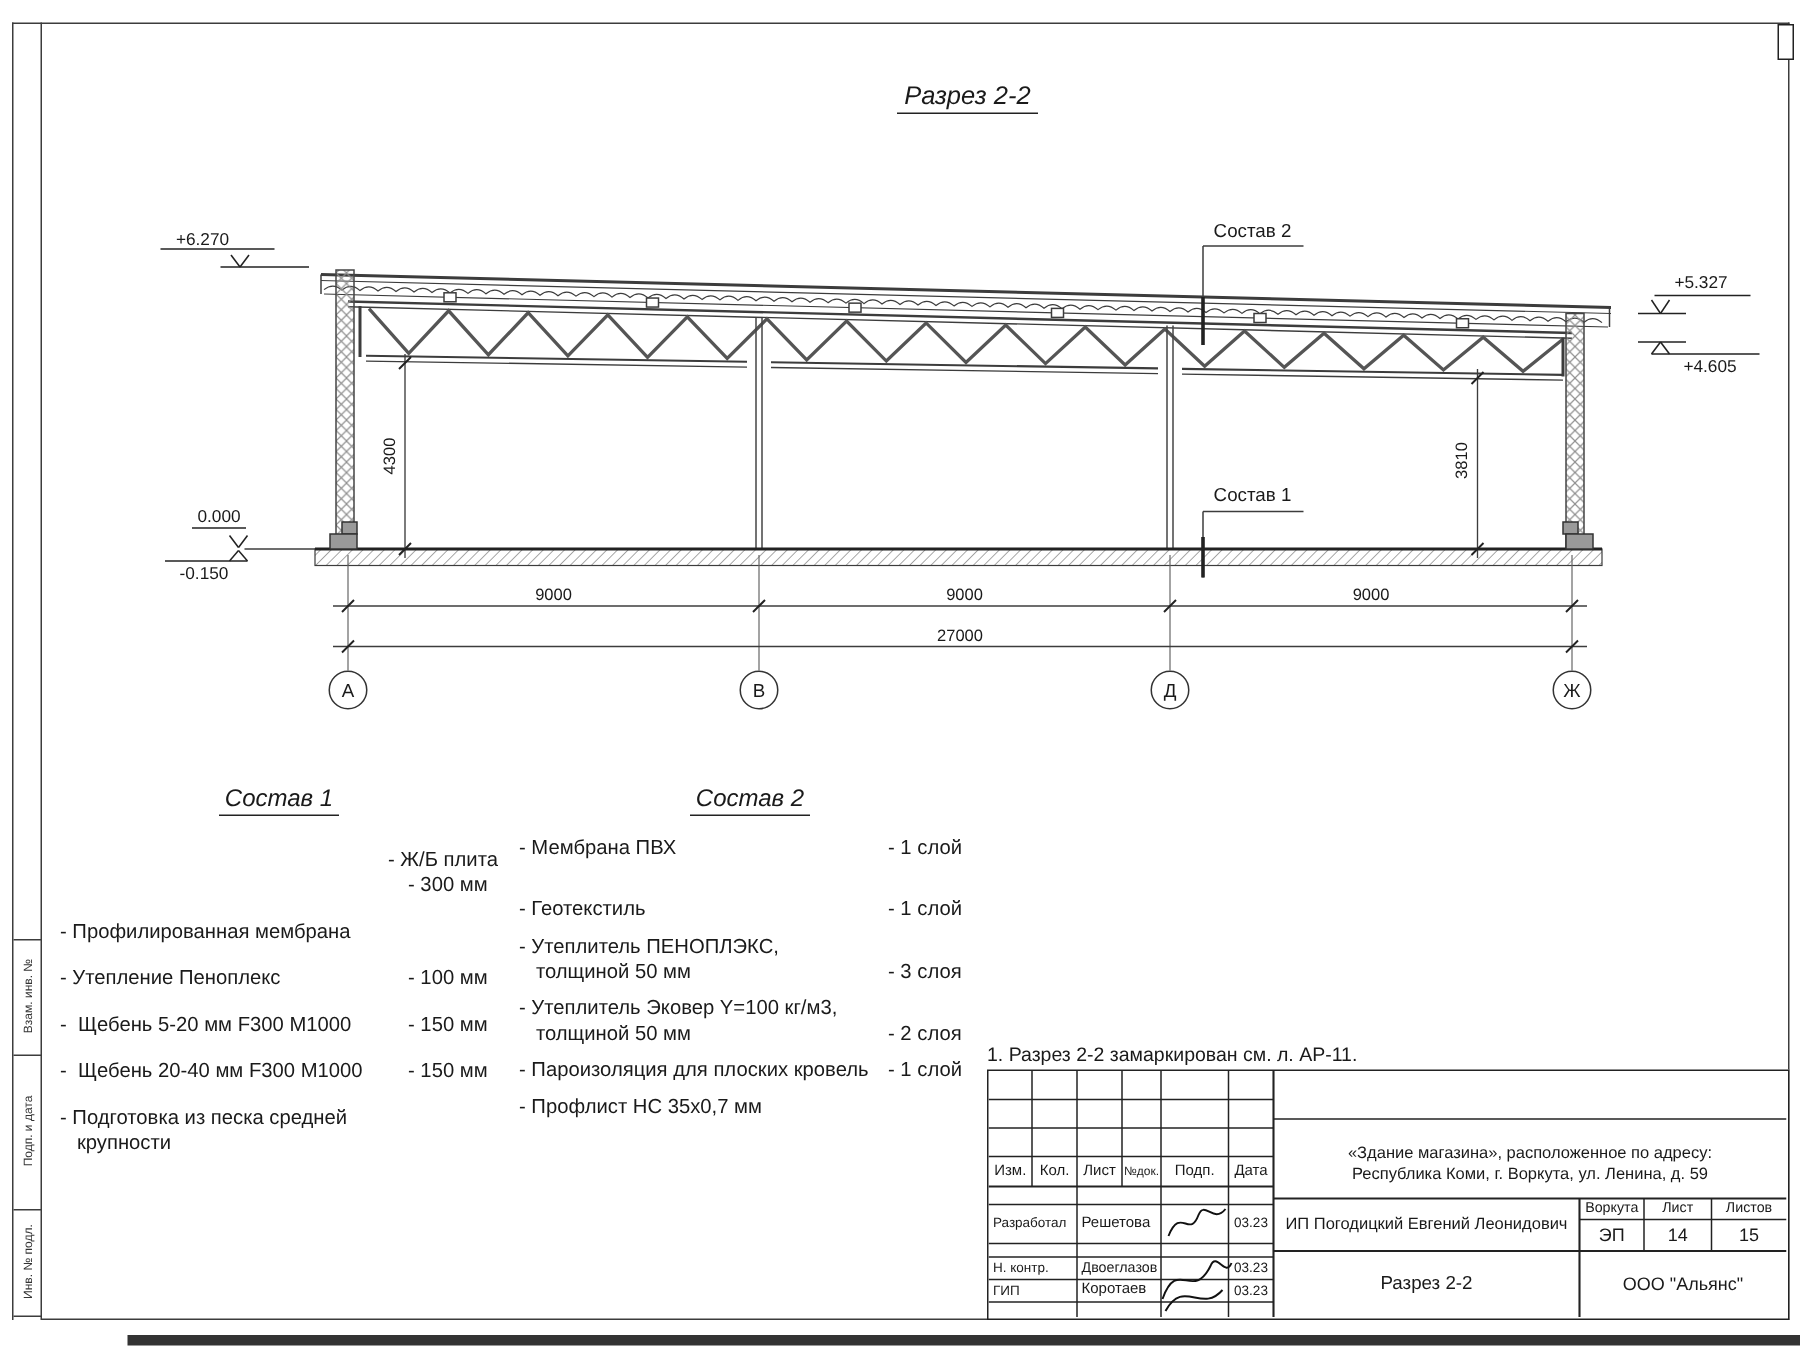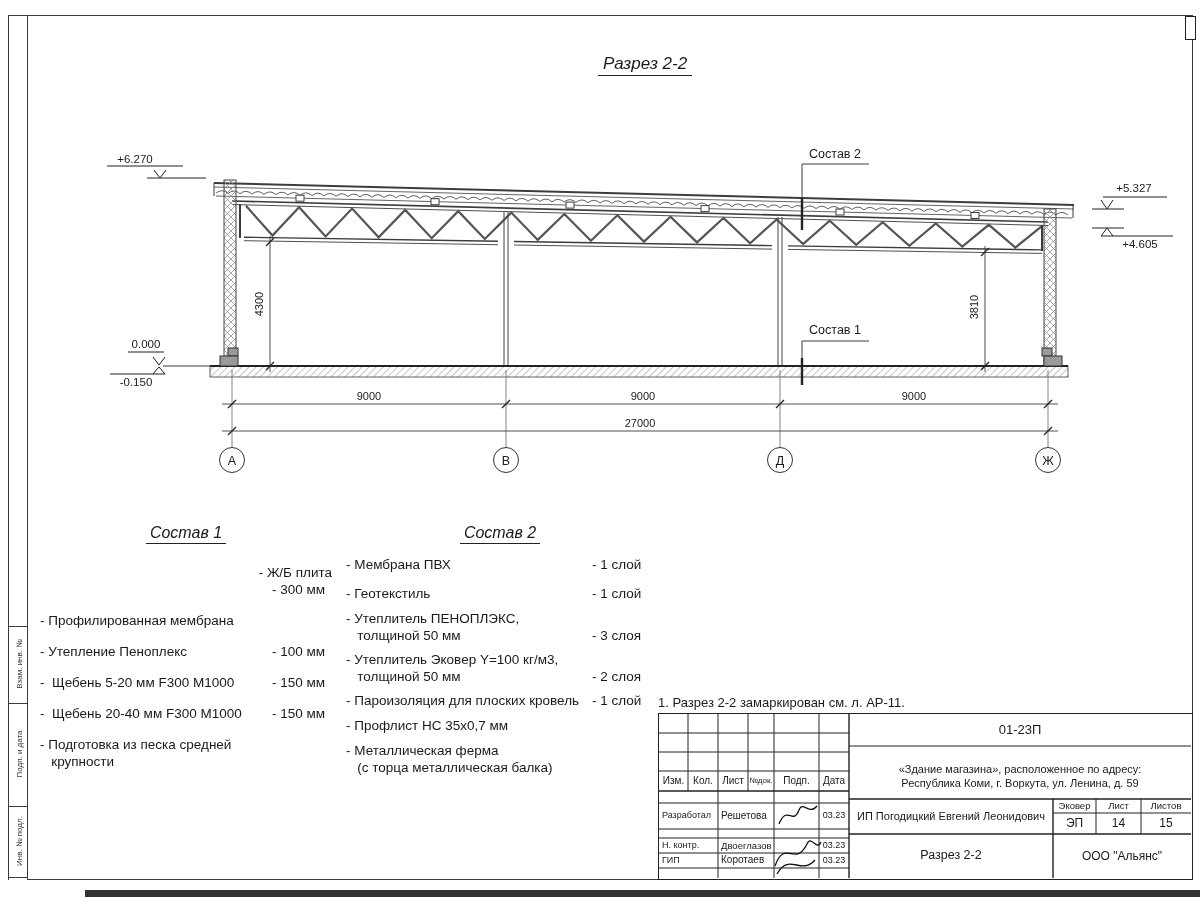--- a/index.html
+++ b/index.html
@@ -238,21 +238,21 @@
         <span class="s-name">- Подготовка из песка средней
    крупности</span>
         <span class="s-val" style="width:60px;"></span>
       </div>
   </div>
 
   <div class="sostav" style="left:346px;top:524px;width:308px;">
     <div class="sostav-title" style="margin-bottom:14px;">
       <span>Состав 2</span>
     </div>
-    <div class="s-row" style="margin-bottom:12px;">
+    <div class="s-row" style="margin-bottom:24px;">
         <span class="s-name">- Мембрана ПВХ</span>
         <span class="s-val" style="width:62px;">- 1 слой</span>
       </div>
     <div class="s-row" style="margin-bottom:8px;">
         <span class="s-name">- Геотекстиль</span>
         <span class="s-val" style="width:62px;">- 1 слой</span>
       </div>
     <div class="s-row" style="margin-bottom:7px;">
         <span class="s-name">- Утеплитель ПЕНОПЛЭКС,
    толщиной 50 мм</span>
@@ -262,25 +262,20 @@
         <span class="s-name">- Утеплитель Эковер Y=100 кг/м3,
    толщиной 50 мм</span>
         <span class="s-val" style="width:62px;">- 2 слоя</span>
       </div>
     <div class="s-row" style="margin-bottom:8px;">
         <span class="s-name">- Пароизоляция для плоских кровель</span>
         <span class="s-val" style="width:62px;">- 1 слой</span>
       </div>
     <div class="s-row" style="margin-bottom:8px;">
         <span class="s-name">- Профлист НС 35х0,7 мм</span>
-        <span class="s-val" style="width:62px;"></span>
-      </div>
-    <div class="s-row">
-        <span class="s-name">- Металлическая ферма
-   (с торца металлическая балка)</span>
         <span class="s-val" style="width:62px;"></span>
       </div>
   </div>
 
   <div class="note">1. Разрез 2-2 замаркирован см. л. АР-11.</div>
 
   <div class="stamp">
     <svg width="532" height="164" viewBox="0 0 532 164" style="position:absolute;left:0;top:0;" stroke="#222" stroke-width="1">
       <line x1="59" y1="0" x2="59" y2="164"></line>
         <line x1="115" y1="0" x2="115" y2="164"></line>
@@ -325,27 +320,26 @@
     <div class="cell" style="left:160px;top:89px;width:30px;height:26px;font-size:9px;">03.23</div>
 
     <div class="cell left" style="left:0;top:124px;width:59px;height:15px;font-size:9px;">Н. контр.</div>
     <div class="cell left" style="left:59px;top:124px;width:56px;height:15px;font-size:9.5px;">Двоеглазов</div>
     <div class="cell" style="left:160px;top:124px;width:30px;height:15px;font-size:9px;">03.23</div>
 
     <div class="cell left" style="left:0;top:139px;width:59px;height:15px;font-size:9px;">ГИП</div>
     <div class="cell left" style="left:59px;top:139px;width:52px;height:15px;font-size:10px;">Коротаев</div>
     <div class="cell" style="left:160px;top:139px;width:30px;height:15px;font-size:9px;">03.23</div>
 
-    <div class="cell" style="left:190px;top:0;width:342px;height:32px;font-size:13px;">01-23П</div>
     <div class="cell" style="left:195px;top:34px;width:332px;height:58px;font-size:11px;flex-direction:column;">
       <div>«Здание магазина», расположенное по адресу:</div>
       <div>Республика Коми, г. Воркута, ул. Ленина, д. 59</div>
     </div>
     <div class="cell" style="left:192px;top:85px;width:200px;height:35px;font-size:11px;">ИП Погодицкий Евгений Леонидович</div>
-    <div class="cell" style="left:394px;top:85px;width:43px;height:14px;font-size:9.5px;">Эковер</div>
+    <div class="cell" style="left:394px;top:85px;width:43px;height:14px;font-size:9.5px;">Воркута</div>
     <div class="cell" style="left:437px;top:85px;width:45px;height:14px;font-size:9.5px;">Лист</div>
     <div class="cell" style="left:482px;top:85px;width:50px;height:14px;font-size:9.5px;">Листов</div>
     <div class="cell" style="left:394px;top:99px;width:43px;height:21px;font-size:12px;">ЭП</div>
     <div class="cell" style="left:437px;top:99px;width:45px;height:21px;font-size:12px;">14</div>
     <div class="cell" style="left:482px;top:99px;width:50px;height:21px;font-size:12px;">15</div>
     <div class="cell" style="left:190px;top:120px;width:204px;height:44px;font-size:12.5px;">Разрез 2-2</div>
     <div class="cell" style="left:394px;top:120px;width:138px;height:44px;font-size:12px;">ООО "Альянс"</div>
   </div>
 </div>
 

